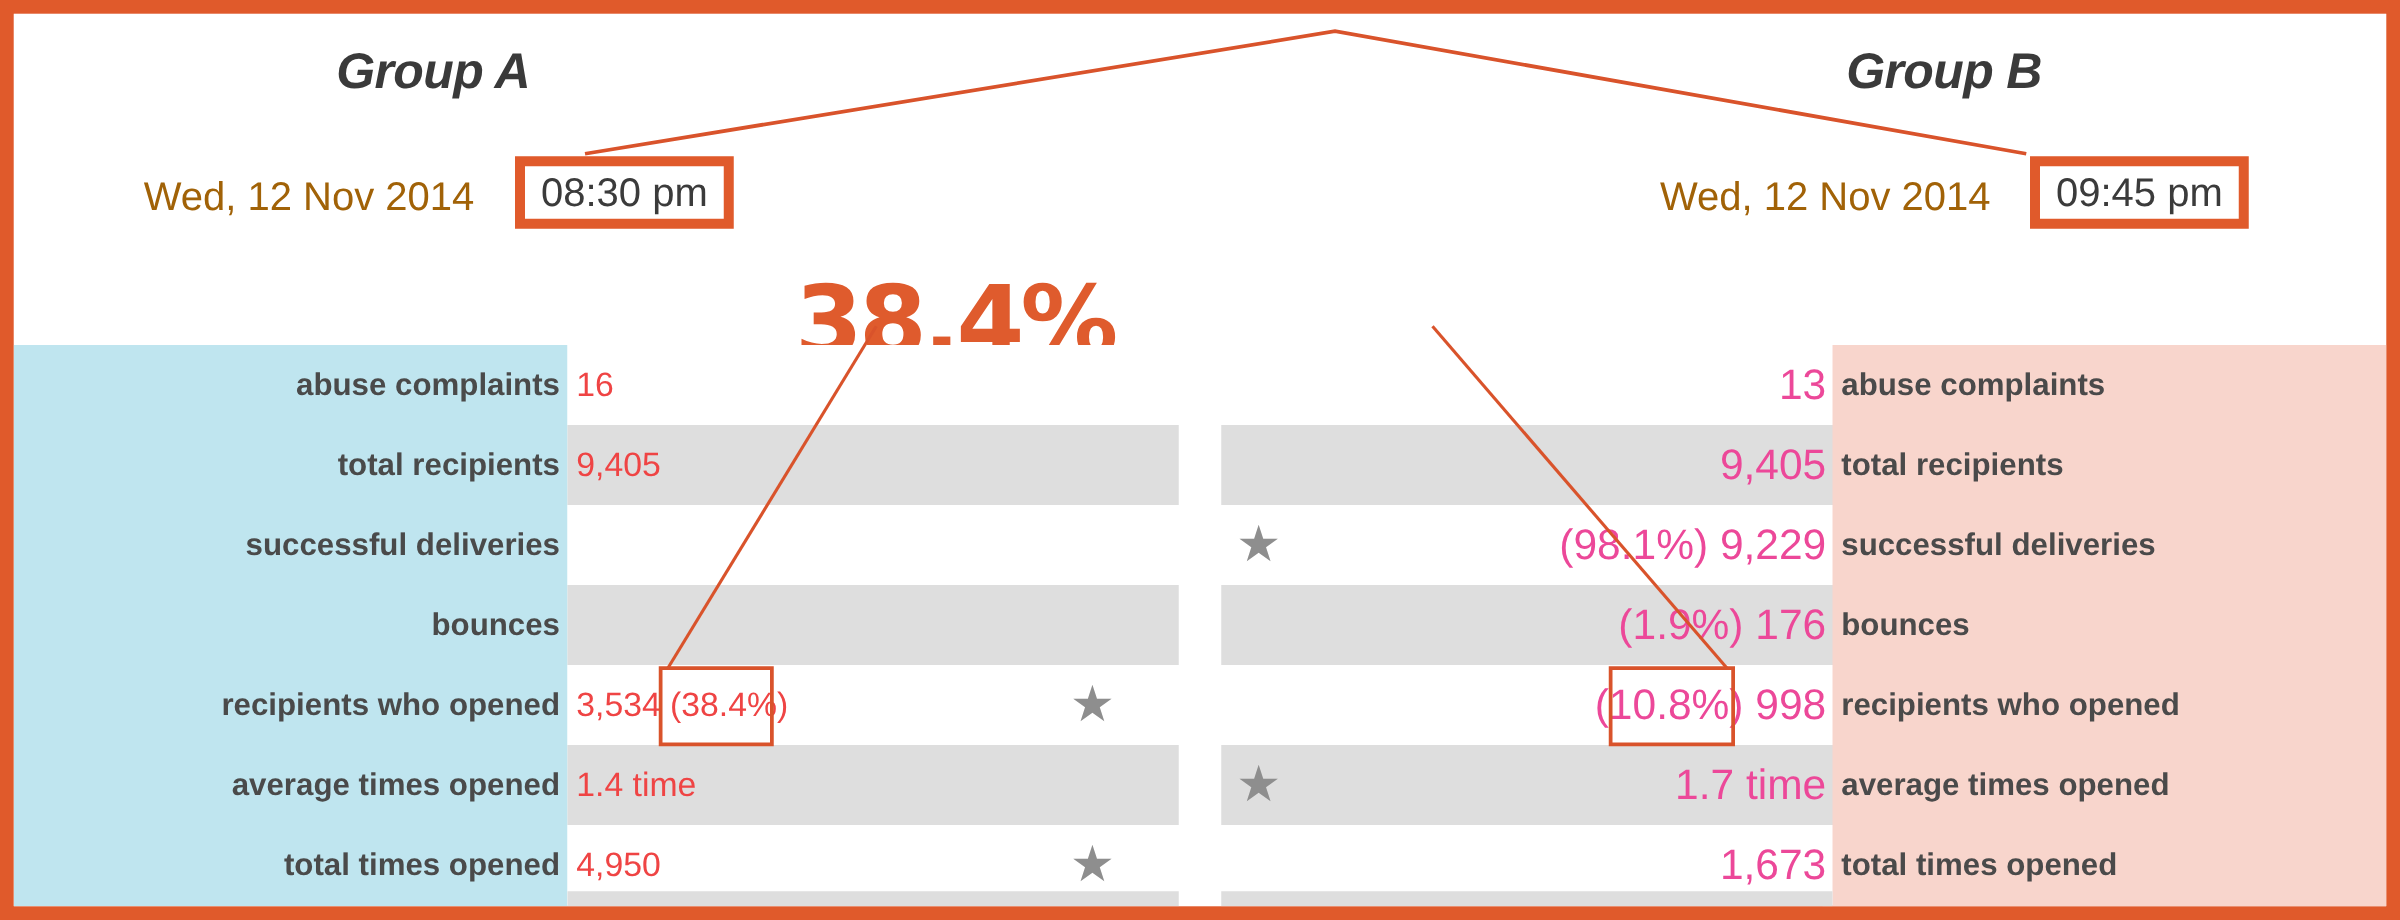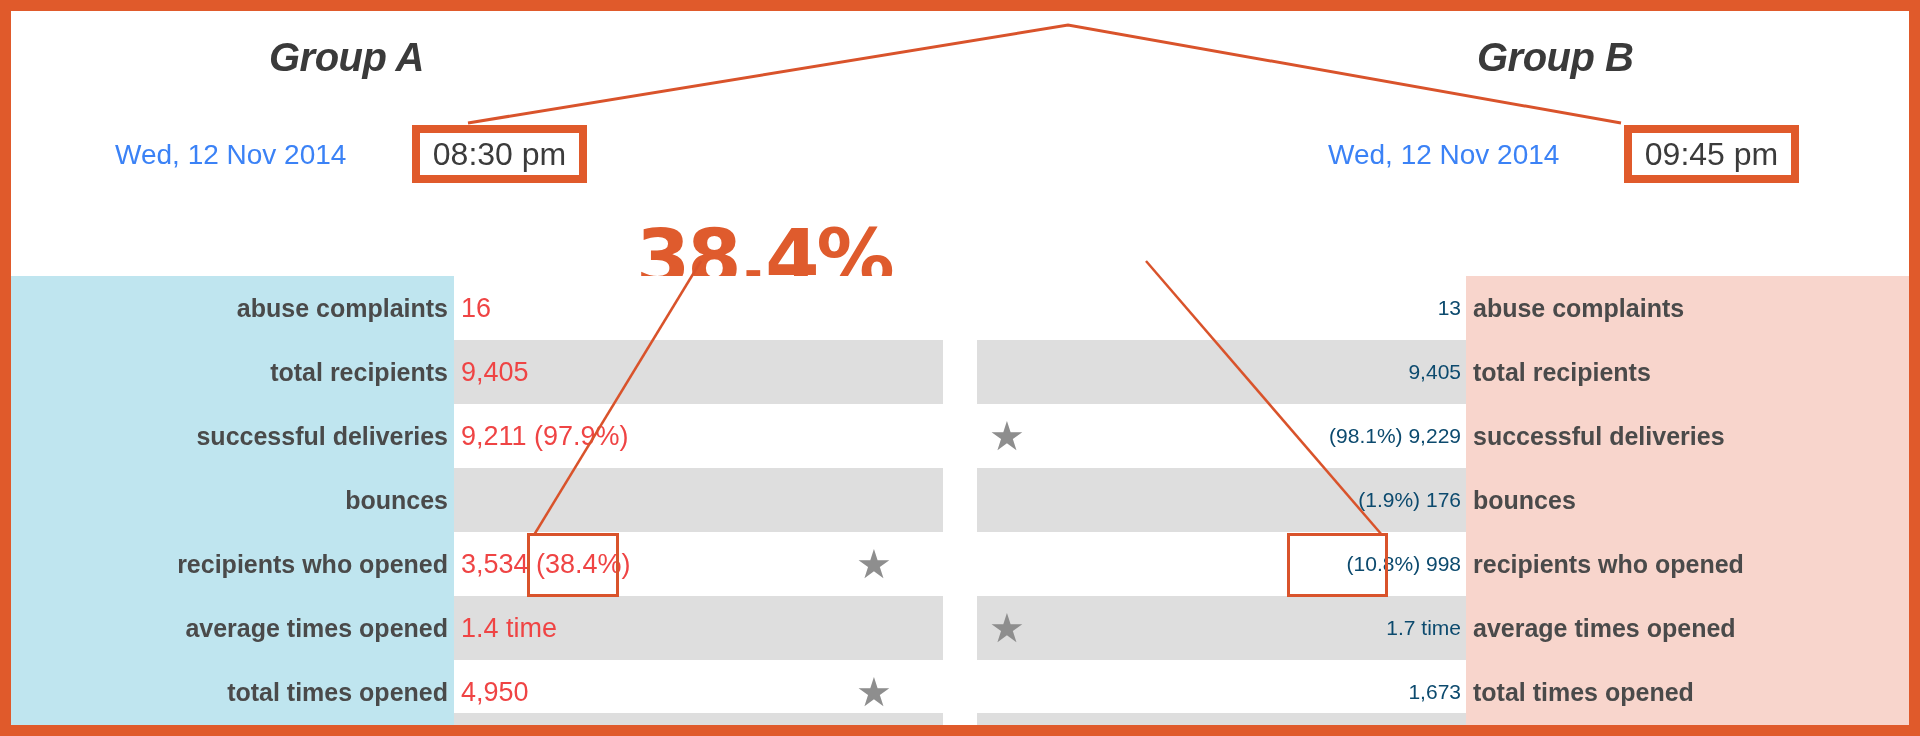--- a/index.html
+++ b/index.html
@@ -36,22 +36,22 @@
     font-size: 40px;
     color: #3a3a3a;
     letter-spacing: -0.5px;
     white-space: nowrap;
   }
   #group-a-title { left: 258px; top: 24px; }
   #group-b-title { left: 1466px; top: 24px; }
 
   .date-line {
     position: absolute;
-    font-size: 28px;
-    color: #3b82f6;
+    font-size: 32px;
+    color: #a16207;
     white-space: nowrap;
     top: 128px;
   }
   #date-a { left: 104px; }
   #date-b { left: 1317px; }
 
   .time-box {
     position: absolute;
     top: 114px;
     border: 8px solid #E05A2B;
@@ -156,22 +156,22 @@
     font-weight: bold;
     color: #4a4a4a;
     white-space: nowrap;
   }
   #table-b .value {
     position: absolute;
     right: 448px; top: 0;
     height: 64px;
     display: flex;
     align-items: center;
-    font-size: 21px;
-    color: #0c4a6e;
+    font-size: 34px;
+    color: #ec4899;
     white-space: nowrap;
   }
 
   
   .star {
     position: absolute;
     top: 14px;
     font-size: 40px;
     line-height: 36px;
     color: #8E8E8E;
@@ -243,21 +243,20 @@
 
       <div class="trow shade">
         <div class="bar"></div>
         <div class="label">total recipients</div>
         <div class="value">9,405</div>
       </div>
 
       <div class="trow plain">
         <div class="bar"></div>
         <div class="label">successful deliveries</div>
-        <div class="value">9,211 (97.9%)</div>
       </div>
 
       <div class="trow shade">
         <div class="bar"></div>
         <div class="label">bounces</div>
       </div>
 
       <div class="trow plain">
         <div class="bar"></div>
         <div class="label">recipients who opened</div>

